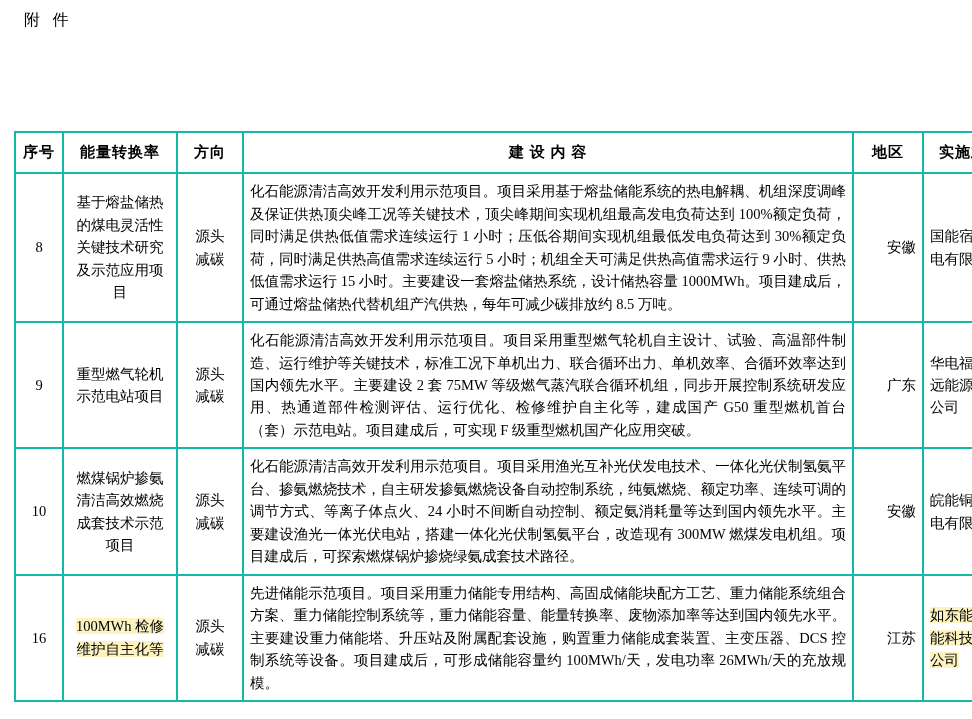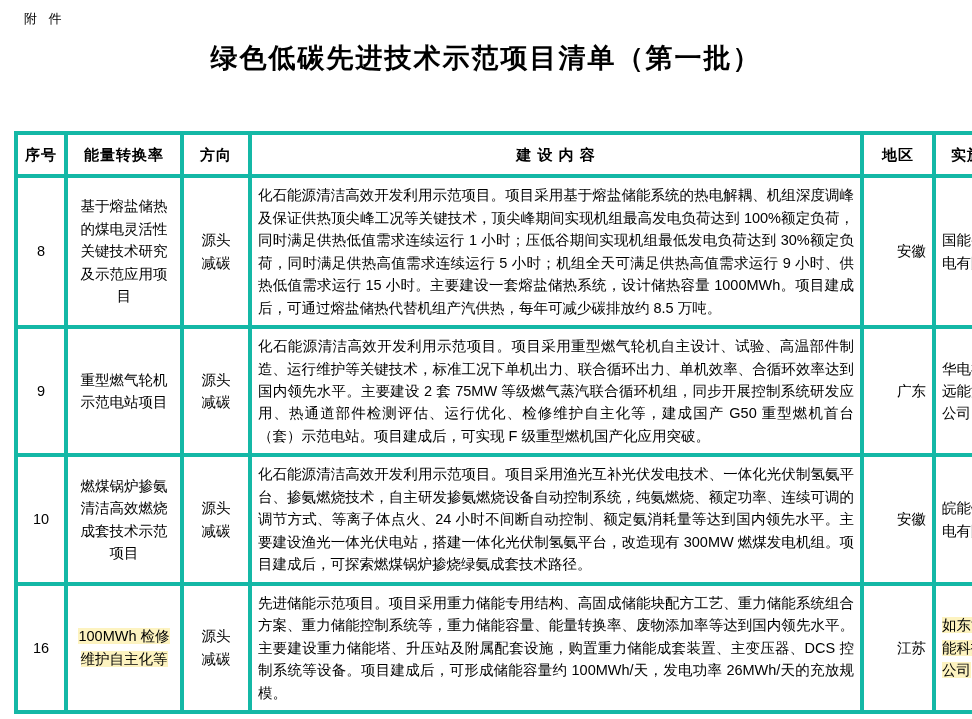--- a/index.html
+++ b/index.html
@@ -18,21 +18,21 @@
     position: relative;
     width: 972px;
     height: 719px;
     box-sizing: border-box;
     padding: 0;
   }
   .attachment-label {
     position: absolute;
     top: 10px;
     left: 24px;
-    font-size: 13px;
+    font-size: 16px;
     letter-spacing: 4px;
     font-family: "Liberation Sans", "DejaVu Sans", sans-serif;
     font-weight: 400;
   }
   .doc-title {
     position: absolute;
     top: 40px;
     left: 0;
     width: 972px;
     text-align: center;
@@ -43,26 +43,26 @@
   }
   table.main {
     position: absolute;
     top: 131px;
     left: 14px;
     width: 944px;
     border-collapse: collapse;
     table-layout: fixed;
   }
   table.main td, table.main th {
-    border: 4px solid #14b8a6;
+    border: 2px solid #14b8a6;
     vertical-align: middle;
     padding: 6px 6px;
     font-size: 14.5px;
     line-height: 1.55;
-    font-family: Liberation Sans, sans-serif;
+    font-family: Liberation Serif, serif;
   }
   table.main thead th {
     text-align: center;
     font-weight: bold;
     font-size: 15px;
     padding: 8px 4px;
     letter-spacing: 1px;
   }
   th.col-no  { width: 38px; }
   th.col-name{ width: 104px; }
@@ -108,21 +108,20 @@
   }
   .dir-break { display: block; }
 </style>
 </head>
 <body>
 
 <div class="page">
 
   <div class="attachment-label">附 件</div>
 
-  <div class="doc-title">绿色低碳先进技术示范项目清单（第一批）</div>
 
   <table class="main">
     <thead>
       <tr>
         <th class="col-no">序号</th>
         <th class="col-name">能量转换率</th>
         <th class="col-dir">方向</th>
         <th class="col-content">建 设 内 容</th>
         <th class="col-region">地区</th>
         <th class="col-entity">实施主体</th>

